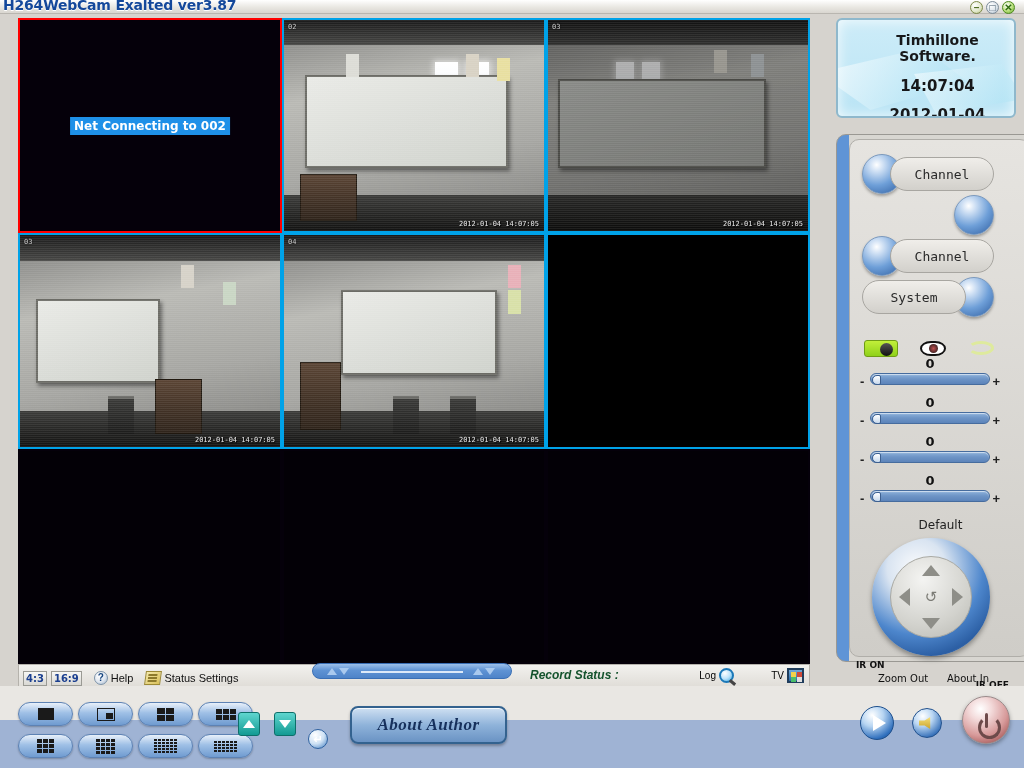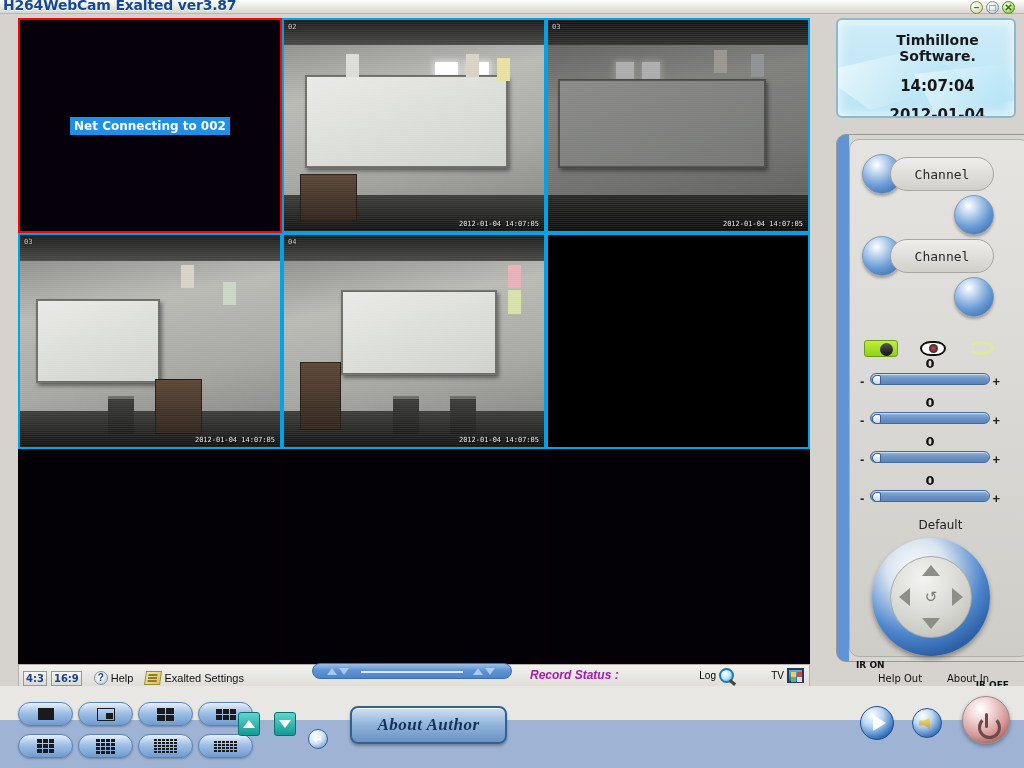--- a/index.html
+++ b/index.html
@@ -141,21 +141,21 @@
     background:#dce9f8; }
   .tri-pair{ position:absolute; top:4px; width:24px; height:8px; display:flex; gap:2px;}
   .tri-pair.l{ left:14px;} .tri-pair.r{ right:14px;}
   .tri{ width:0;height:0;border-left:5px solid transparent;border-right:5px solid transparent;}
   .tri.up{ border-bottom:7px solid #a9c9ee;}
   .tri.dn{ border-top:7px solid #a9c9ee;}
   #recstatus{
     position:absolute; left:530px; top:664px; width:280px; height:22px;
     display:flex; align-items:center;
   }
-  #recstatus .lbl{ font-style:italic; font-weight:bold; font-size:12px; color:#a21caf;}
+  #recstatus .lbl{ font-style:italic; font-weight:bold; font-size:12px; color:#14532d;}
   .sbr{ position:absolute; display:flex; align-items:center; gap:3px; font-size:10px;}
   #logblk{ right:76px; }
   #tvblk{ right:6px; }
   #magico{ width:15px;height:15px;border-radius:50%;
     background:radial-gradient(circle at 35% 30%,#fff,#bfe4fb 50%,#3fa9e0);
     border:2px solid #1b78b8; position:relative;}
   #magico::after{ content:""; position:absolute; right:-4px; bottom:-3px;
     width:7px;height:3px;background:#444;transform:rotate(40deg);}
   #tvico{ width:17px;height:15px;background:linear-gradient(#6fa8d8,#2d6ba8);
     border:2px solid #203d5c; position:relative;}
@@ -423,21 +423,21 @@
 
 <div id="statusbar">
   <div class="ratio">4:3</div>
   <div class="ratio">16:9</div>
   <div class="sb-item">
     <span id="helpico">?</span>
     <span>Help</span>
   </div>
   <div class="sb-item">
     <span id="exportico"></span>
-    <span>Exalted Settings</span>
+    <span>Status Settings</span>
   </div>
 </div>
 
 <div id="hscroll">
   <div class="tri-pair l">
       <div class="tri up"></div>
       <div class="tri dn"></div>
     </div>
   <div class="track"></div>
   <div class="tri-pair r">
@@ -477,20 +477,21 @@
       </div>
       <div class="bigbtn rgt" style="top:55px">
         <div class="orb"></div>
       </div>
       <div class="bigbtn lft" style="top:96px">
         <div class="orb"></div>
         <div class="cap">Channel</div>
       </div>
       <div class="bigbtn rgt" style="top:137px">
         <div class="orb"></div>
+        <div class="cap">System</div>
       </div>
 
       <div id="icorow">
         <span id="bright"></span>
         <span id="eye"></span>
         <span id="rot"></span>
       </div>
 
       <div class="slrow" style="top:218px">
         <div class="val">0</div>
@@ -533,21 +534,21 @@
           <div class="arw up"></div>
           <div class="arw dn"></div>
           <div class="arw lf"></div>
           <div class="arw rt"></div>
           <div id="ptzcenter">↺</div>
         </div>
       </div>
 
       <div class="irlbl" id="iron">IR ON</div>
       <div class="irlbl" id="iroff">IR OFF</div>
-      <div class="irlbl" id="zout">Help Out</div>
+      <div class="irlbl" id="zout">Zoom Out</div>
       <div class="irlbl" id="zin">About In</div>
     </div>
   </div>
 </div>
 
 <div id="bottombar">
   <div id="btmL">
     <div class="lbtn" style="left:10px;top:16px">
       <span class="lico" style="grid-template-columns:repeat(1,16px);grid-auto-rows:12px">
           <b></b>

